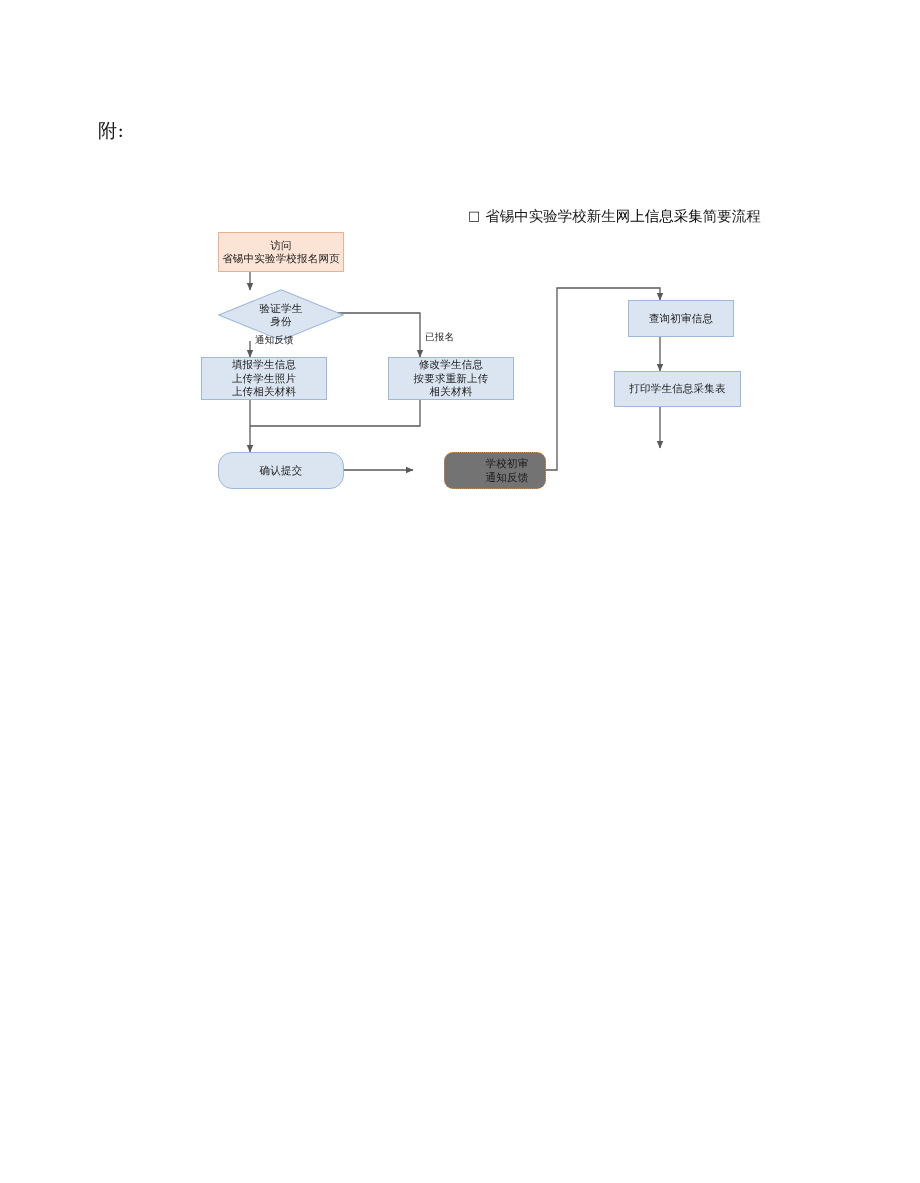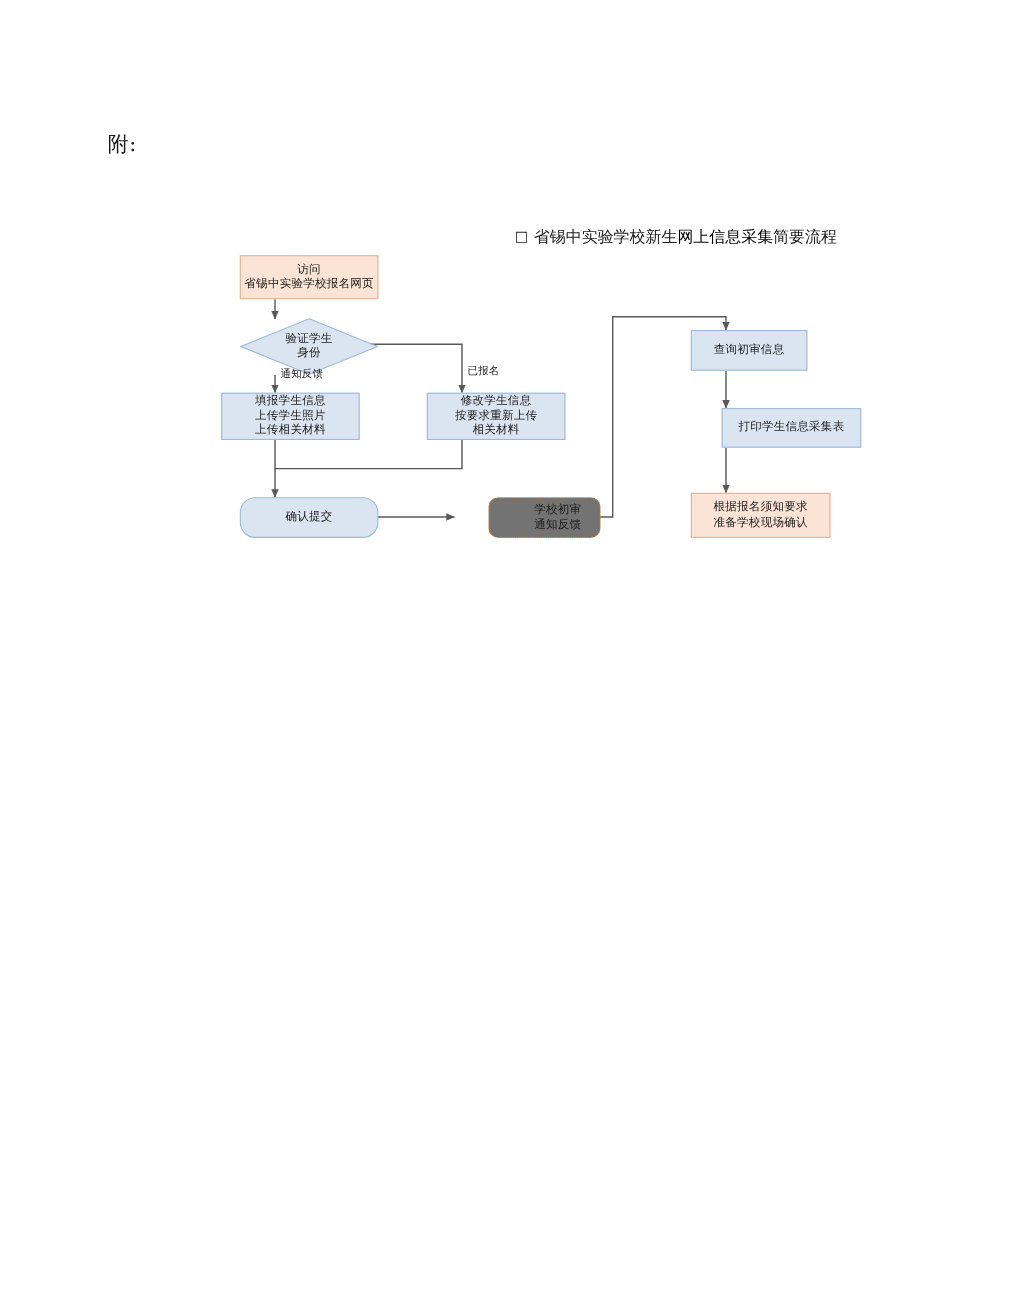--- a/index.html
+++ b/index.html
@@ -212,30 +212,24 @@
         <span>通知反馈</span>
       </span>
     </div>
 
     <div class="node rect-blue" style="left:597px; top:300px; width:106px; height:37px;">
       <span class="lines">
         <span>查询初审信息</span>
       </span>
     </div>
 
-    <div class="node rect-blue" style="left:625px; top:371px; width:127px; height:36px;">
+    <div class="node rect-blue" style="left:583px; top:371px; width:127px; height:36px;">
       <span class="lines">
         <span>打印学生信息采集表</span>
       </span>
     </div>
 
-    <div class="node rect-peach" style="left:597px; top:448px; width:127px; height:41px;">
-      <span class="lines">
-        <span>根据报名须知要求</span>
-        <span>准备学校现场确认</span>
-      </span>
-    </div>
 
     <div class="edge-label" style="left:255px; top:334px;">通知反馈</div>
     <div class="edge-label" style="left:425px; top:331px;">已报名</div>
 
   </div>
 </div>
 
 </body></html>

